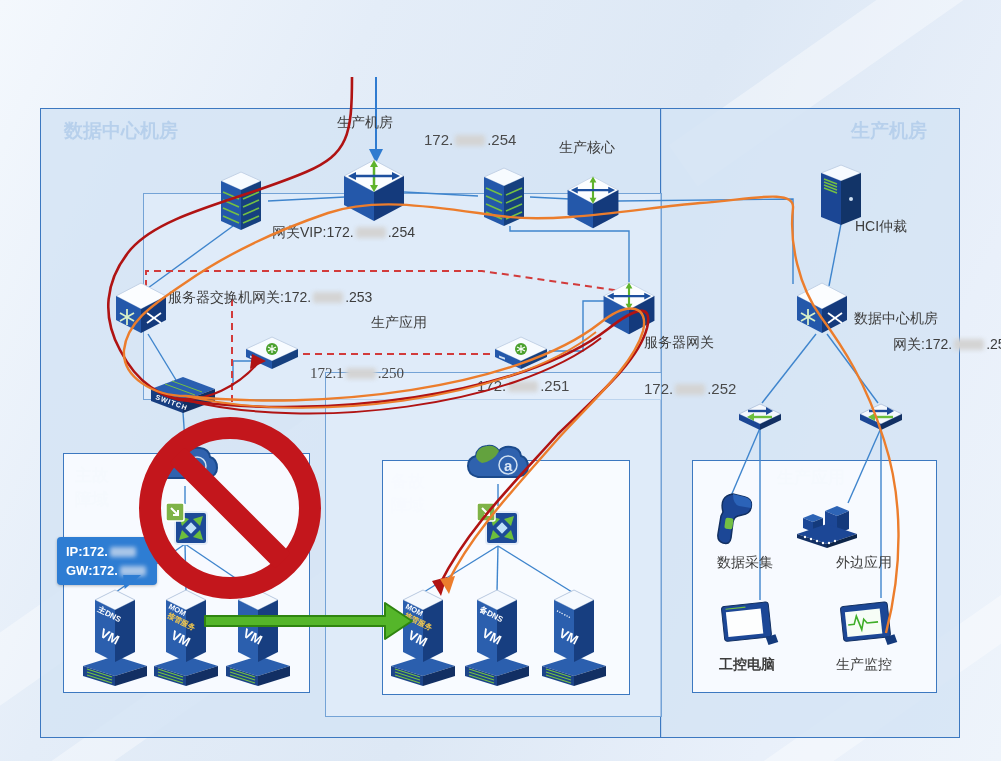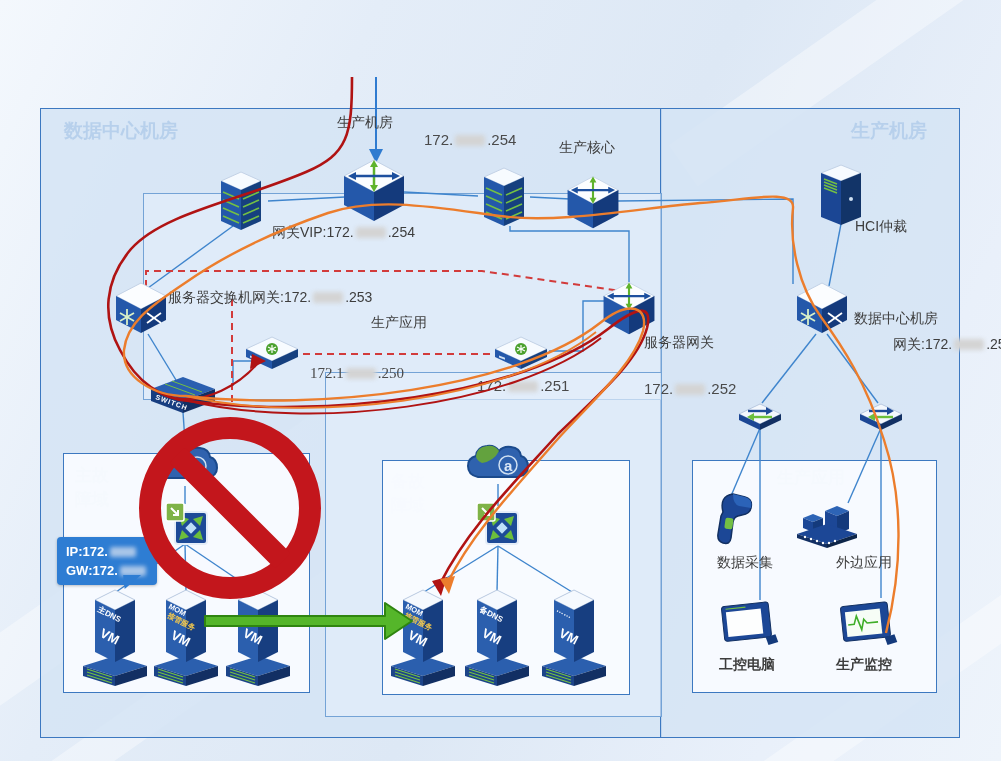--- a/index.html
+++ b/index.html
@@ -499,21 +499,21 @@
   <div class="lbl" style="left:371px;top:314px;">生产应用</div>
   <div class="lbl ip" style="left:310px;top:365px;font-family:Liberation Serif, serif;"><span>172.1</span><span class="rd"></span><span>.250</span></div>
   <div class="lbl ip" style="left:477px;top:377px;"><span>172.</span><span class="rd"></span><span>.251</span></div>
   <div class="lbl" style="left:644px;top:334px;">服务器网关</div>
   <div class="lbl ip" style="left:644px;top:380px;text-align:right;"><span>172.</span><span class="rd"></span><span>.252</span></div>
   <div class="lbl" style="left:854px;top:310px;">数据中心机房</div>
   <div class="lbl" style="left:893px;top:336px;"><span>网关:172.</span><span class="rd"></span><span>.254</span></div>
   <div class="lbl" style="left:717px;top:554px;">数据采集</div>
   <div class="lbl" style="left:836px;top:554px;">外边应用</div>
   <div class="lbl" style="left:719px;top:656px;font-weight:bold;">工控电脑</div>
-  <div class="lbl" style="left:836px;top:656px;font-weight:bold;">生产监控</div>
+  <div class="lbl" style="left:836px;top:656px;">生产监控</div>
 
   <svg class="overlay" width="1001" height="761" style="z-index:6;">
     <path d="M352,77 C352,135 348,154 306,172 C238,201 163,213 131,249 C104,281 102,317 120,350 C137,383 162,399 189,401 C320,419 520,397 608,329 C636,307 653,303 647,328 C638,362 596,397 558,434 C515,482 467,529 440,584" stroke="#b01313" stroke-width="2.6" fill="none"></path>
     <path d="M189,401 C310,430 512,408 601,338" stroke="#b01313" stroke-width="2" fill="none"></path>
     <path d="M176,398 C206,404 240,384 257,364" stroke="#b01313" stroke-width="2.2" fill="none"></path>
     <polygon points="250,369 252,354 266,361" fill="#b01313"></polygon>
     <polygon points="432,581 447,577 441,596" fill="#b01313"></polygon>
     <path d="M886,633 C903,566 903,498 884,440 C866,382 843,347 821,317 C799,287 789,243 793,208 C795,187 742,201 700,203 C640,208 560,224 500,216 C440,208 378,196 328,213 C278,230 228,253 185,283 C149,307 127,323 124,350 C122,377 153,396 186,396 C320,411 516,389 600,323 C630,299 649,307 643,331 C633,366 590,403 556,441 C516,487 472,533 448,582" stroke="#ec7d2c" stroke-width="2.4" fill="none"></path>
     <path d="M186,396 C305,424 508,402 596,332" stroke="#ec7d2c" stroke-width="1.8" fill="none"></path>
     <polygon points="440,579 455,576 449,594" fill="#ec7d2c"></polygon>

